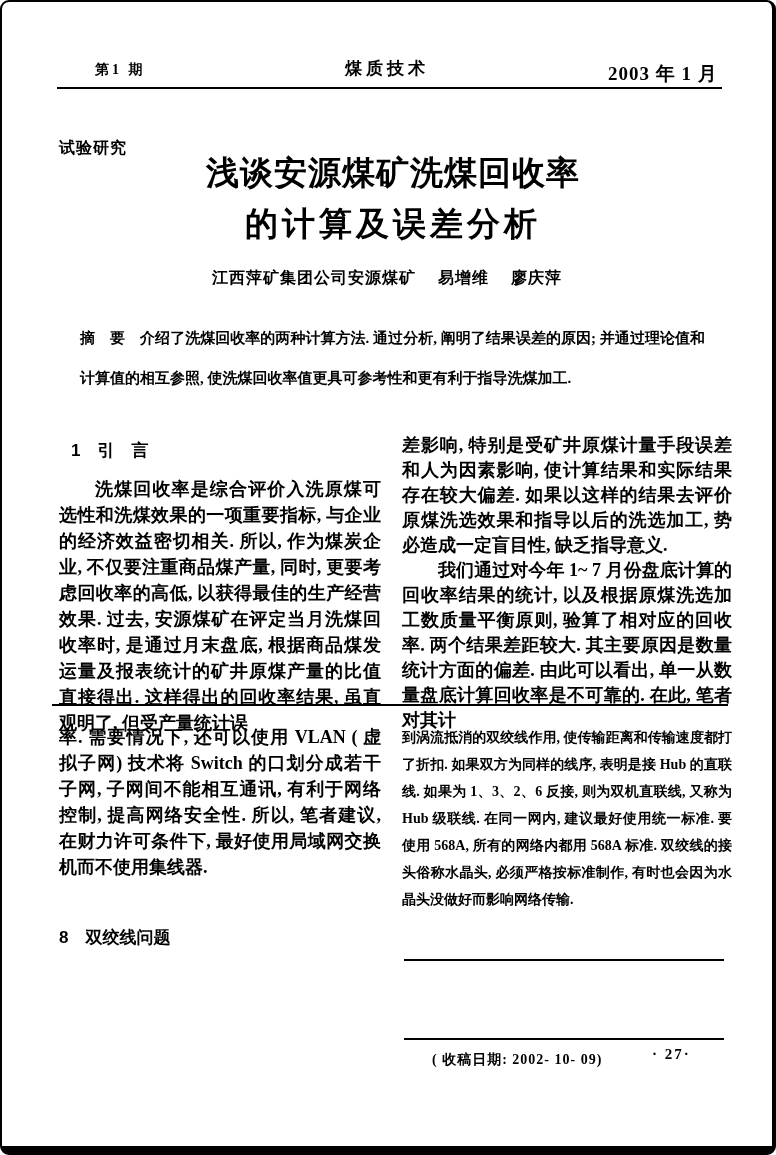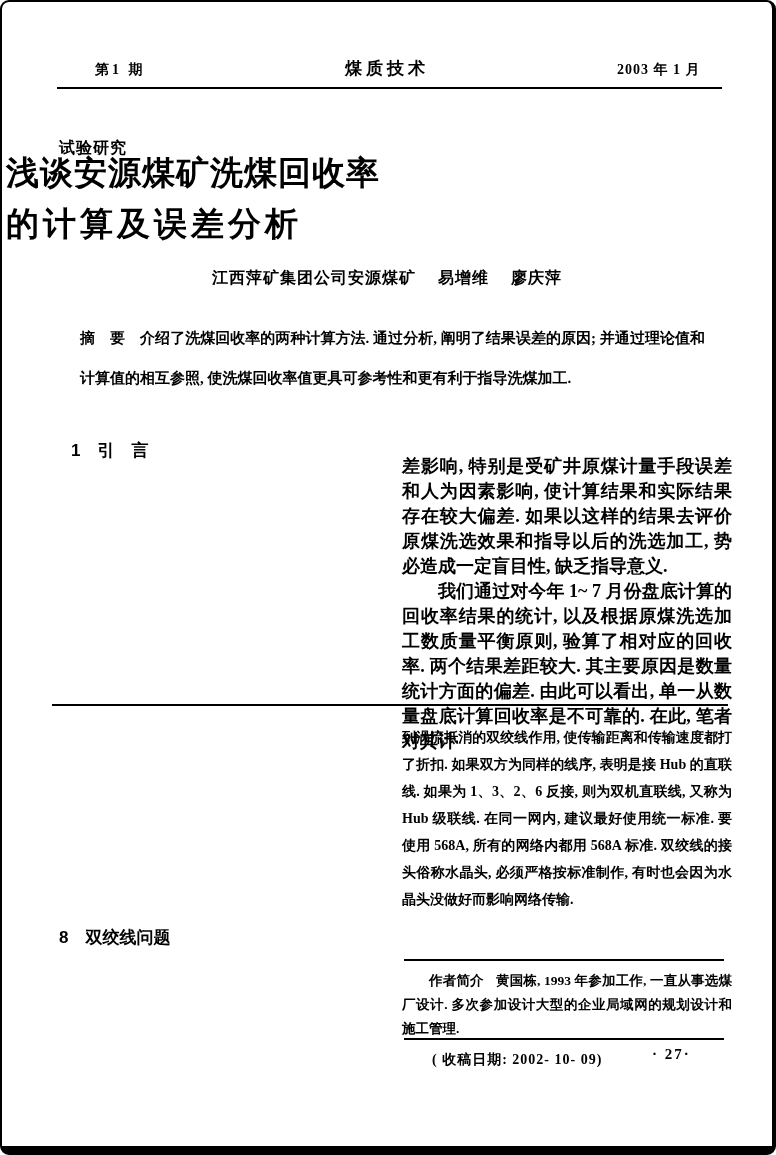--- a/index.html
+++ b/index.html
@@ -22,38 +22,38 @@
     border-radius:9px;
     overflow:hidden;
   }
   .abs{ position:absolute;font-family:Liberation Serif, serif; }
   .rule{ background:#000; }
   .sans{ font-family:"Liberation Sans", sans-serif; font-weight:700; }
   .just{ text-align:justify; text-justify:inter-ideograph; }
 
   .hdr-issue   { left:93px;  top:59px;  font-size:14px; letter-spacing:3px; }
   .hdr-journal { left:0; right:0; top:55px; text-align:center; font-size:17px; letter-spacing:4px; }
-  .hdr-date    { left:606px; top:59px;  font-size:14px; letter-spacing:1px;margin-left:9px; }
+  .hdr-date    { left:606px; top:59px;  font-size:19px; letter-spacing:1px; }
   .hdr-rule    { left:55px;  top:85px;  width:665px; height:2px; }
 
   .col-label   { left:57px;  top:136px; font-size:16px; letter-spacing:1px; }
 
-  .title-block { left:4px; right:0; top:146px; }
+  .title-block { left:12px; right:0; top:146px; text-align:center; }
   .title-l1    { font-size:33px; line-height:51px; letter-spacing:1px; }
   .title-l2    { font-size:33px; line-height:51px; letter-spacing:4px; }
 
   .authors     { left:0; right:0; top:266px; text-align:center; font-size:16px; letter-spacing:1px; }
 
   .abstract    { left:78px; top:316px; width:625px; font-size:15px; line-height:40px; }
   .abstract .lbl{ margin-right:1em; }
 
   .sec1-head   { left:57px;  top:437px; font-size:17px;margin-left:12px; }
 
   .intro-left  { left:57px;  top:474px; width:322px; font-size:18px; line-height:26px; text-indent:2em; }
-  .intro-right { left:400px; top:452px; width:330px; font-size:18px; line-height:25px; }
+  .intro-right { left:400px; top:431px; width:330px; font-size:18px; line-height:25px; }
   .intro-right p.indent{ text-indent:2em; }
 
   .mid-rule    { left:50px;  top:702px; width:676px; height:2px; }
 
   .prev-l-p1   { left:57px;  top:722px; width:322px; font-size:18px; line-height:26px; }
   .sec8-head   { left:57px;  top:882px; font-size:17px;margin-top:42px; }
   .prev-l-p2   { left:57px;  top:916px; width:322px; font-size:18px; line-height:29px; text-indent:2em; }
 
   .prev-r-p1   { left:400px; top:722px; width:330px; font-size:14px; line-height:27px; }
 
@@ -83,35 +83,34 @@
   </div>
 
   <div class="abs authors">江西萍矿集团公司安源煤矿　 易增维　 廖庆萍</div>
 
   <div class="abs abstract just">
     <span class="lbl">摘　要</span><span>介绍了洗煤回收率的两种计算方法. 通过分析, 阐明了结果误差的原因; 并通过理论值和计算值的相互参照, 使洗煤回收率值更具可参考性和更有利于指导洗煤加工.</span>
   </div>
 
   <div class="abs sec1-head sans">1　引　言</div>
 
+  <div class="abs intro-left just">洗煤回收率是综合评价入洗原煤可选性和洗煤效果的一项重要指标, 与企业的经济效益密切相关. 所以, 作为煤炭企业, 不仅要注重商品煤产量, 同时, 更要考虑回收率的高低, 以获得最佳的生产经营效果. 过去, 安源煤矿在评定当月洗煤回收率时, 是通过月末盘底, 根据商品煤发运量及报表统计的矿井原煤产量的比值直接得出. 这样得出的回收率结果, 虽直观明了, 但受产量统计误</div>
 
   <div class="abs intro-right">
     <p class="just">差影响, 特别是受矿井原煤计量手段误差和人为因素影响, 使计算结果和实际结果存在较大偏差. 如果以这样的结果去评价原煤洗选效果和指导以后的洗选加工, 势必造成一定盲目性, 缺乏指导意义.</p>
     <p class="just indent">我们通过对今年 1~ 7 月份盘底计算的回收率结果的统计, 以及根据原煤洗选加工数质量平衡原则, 验算了相对应的回收率. 两个结果差距较大. 其主要原因是数量统计方面的偏差. 由此可以看出, 单一从数量盘底计算回收率是不可靠的. 在此, 笔者对其计</p>
   </div>
 
   <div class="abs rule mid-rule"></div>
 
+  <div class="abs prev-l-p1 just">率. 需要情况下, 还可以使用 VLAN ( 虚拟子网) 技术将 Switch 的口划分成若干子网, 子网间不能相互通讯, 有利于网络控制, 提高网络安全性. 所以, 笔者建议, 在财力许可条件下, 最好使用局域网交换机而不使用集线器.</div>
   <div class="abs sec8-head sans">8　双绞线问题</div>
 
   <div class="abs prev-r-p1 just">到涡流抵消的双绞线作用, 使传输距离和传输速度都打了折扣. 如果双方为同样的线序, 表明是接 Hub 的直联线. 如果为 1、3、2、6 反接, 则为双机直联线, 又称为 Hub 级联线. 在同一网内, 建议最好使用统一标准. 要使用 568A, 所有的网络内都用 568A 标准. 双绞线的接头俗称水晶头, 必须严格按标准制作, 有时也会因为水晶头没做好而影响网络传输.</div>
 
   <div class="abs rule bio-rule-t"></div>
-  <div class="abs bio just">
-    <span class="lbl">作者简介</span><span>黄国栋, 1993 年参加工作, 一直从事选煤厂设计. 多次参加设计大型的企业局域网的规划设计和施工管理.</span>
-  </div>
   <div class="abs rule bio-rule-b"></div>
 
   <div class="abs received">( 收稿日期:  2002- 10- 09)</div>
 
   <div class="abs page-num">·  27·</div>
 
 </div>
 
 </body></html>

